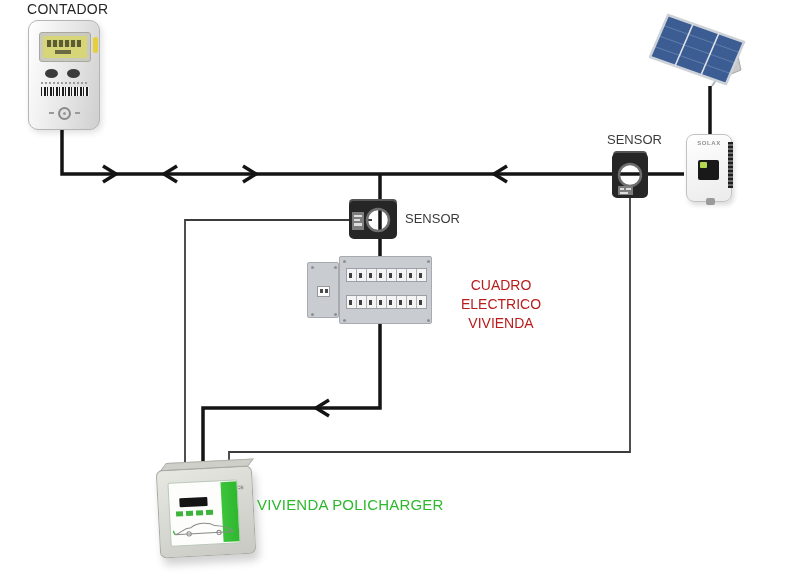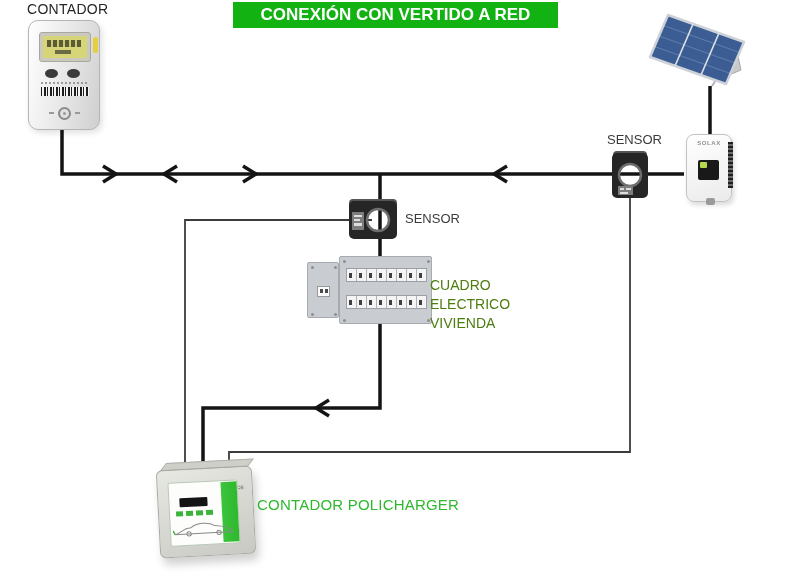--- a/index.html
+++ b/index.html
@@ -16,22 +16,22 @@
   .stage svg.wiring{position:absolute;left:0;top:0}
   .wire{fill:none;stroke:var(--wire-black);stroke-width:3.5;stroke-linejoin:miter}
   .arrow{fill:none;stroke:var(--wire-black);stroke-width:3.5;stroke-linejoin:miter}
   .swire{fill:none;stroke:var(--sensor-wire-gray);stroke-width:1.8}
   .label{position:absolute;font-weight:normal;color:var(--label-dark);white-space:nowrap}
   .contador-label{left:27px;top:1px;font-size:14px;letter-spacing:.3px;color:#262626}
   .banner{position:absolute;left:233px;top:2px;width:325px;height:26px;background:var(--banner-green);
           color:#fff;font-weight:bold;font-size:17px;text-align:center;line-height:26px}
   .sensor-right{left:607px;top:132px;font-size:13px;color:#3a3a3a}
   .sensor-center{left:405px;top:211px;font-size:13px;color:#3a3a3a}
-  .cuadro-label{left:430px;top:276px;width:142px;font-size:14px;line-height:19px;text-align:left;
-                color:#4d7c0f;white-space:normal}
+  .cuadro-label{left:430px;top:276px;width:142px;font-size:14px;line-height:19px;text-align:center;
+                color:#b91c1c;white-space:normal}
   .wallbox-label{left:257px;top:496px;font-size:15px;color:var(--wallbox-green);letter-spacing:.2px}
 
   
   .meter{position:absolute;left:28px;top:20px;width:72px;height:110px;border-radius:10px;
          background:linear-gradient(100deg,#ffffff 0%,#e6e6e6 55%,#cfcfcf 100%);
          border:1px solid #b5b5b5;box-shadow:2px 3px 6px rgba(0,0,0,.12)}
   .m-bezel{position:absolute;left:10px;top:11px;width:52px;height:30px;background:#c9c9bd;
            border:1px solid #a8a8a0;border-radius:3px}
   .m-lcd{position:absolute;left:3px;top:3px;width:44px;height:22px;background:#d6d678;border-radius:1px}
   .m-lcd-row1{position:absolute;left:4px;top:4px;width:34px;height:7px;
@@ -141,23 +141,20 @@
       <rect x="349" y="199" width="48" height="10" rx="4" fill="#555"></rect>
       <path d="M354,201 h38 a5 5 0 0 1 5 5 v28 a5 5 0 0 1 -5 5 h-38 a5 5 0 0 1 -5 -5 v-28 a5 5 0 0 1 5 -5 z M378,209 a11 11 0 1 0 0.01 0 z" fill="#262626" fill-rule="evenodd"></path>
       <circle cx="378" cy="220" r="11" fill="none" stroke="#6e6e6e" stroke-width="2.5"></circle>
       <rect x="352" y="212" width="12" height="18" fill="#7d7d7d"></rect>
       <rect x="354" y="215" width="8" height="2" fill="#ddd"></rect>
       <rect x="354" y="219" width="6" height="2" fill="#ddd"></rect>
       <rect x="354" y="223" width="8" height="3" fill="#ddd"></rect>
     </g>
   </svg>
 
-  <div class="banner">
-    <span>CONEXIÓN CON VERTIDO A RED</span>
-  </div>
 
   <div class="label contador-label">CONTADOR</div>
   <div class="meter">
     <div class="m-bezel">
       <div class="m-lcd">
         <div class="m-lcd-row1"></div>
         <div class="m-lcd-row2"></div>
       </div>
     </div>
     <div class="m-sidebtn"></div>
@@ -208,15 +205,15 @@
       <div class="wb-btn k3"></div>
       <div class="wb-btn k4"></div>
       <svg class="wb-car" width="64" height="18" viewBox="0 0 64 18">
         <path d="M2,14 C8,13 10,8 18,8 C24,3 36,3 42,7 C52,8 58,11 60,14 L2,14 Z" fill="none" stroke="#8a8a8a" stroke-width="1"></path>
         <circle cx="16" cy="14" r="2.2" fill="none" stroke="#8a8a8a" stroke-width="1"></circle>
         <circle cx="46" cy="14" r="2.2" fill="none" stroke="#8a8a8a" stroke-width="1"></circle>
         <path d="M2,14 L0,10" stroke="#3db23d" stroke-width="1.5" fill="none"></path>
       </svg>
     </div>
   </div>
-  <div class="label wallbox-label">CONTADOR POLICHARGER</div>
+  <div class="label wallbox-label">VIVIENDA POLICHARGER</div>
 
 </div>
 
 </body></html>

